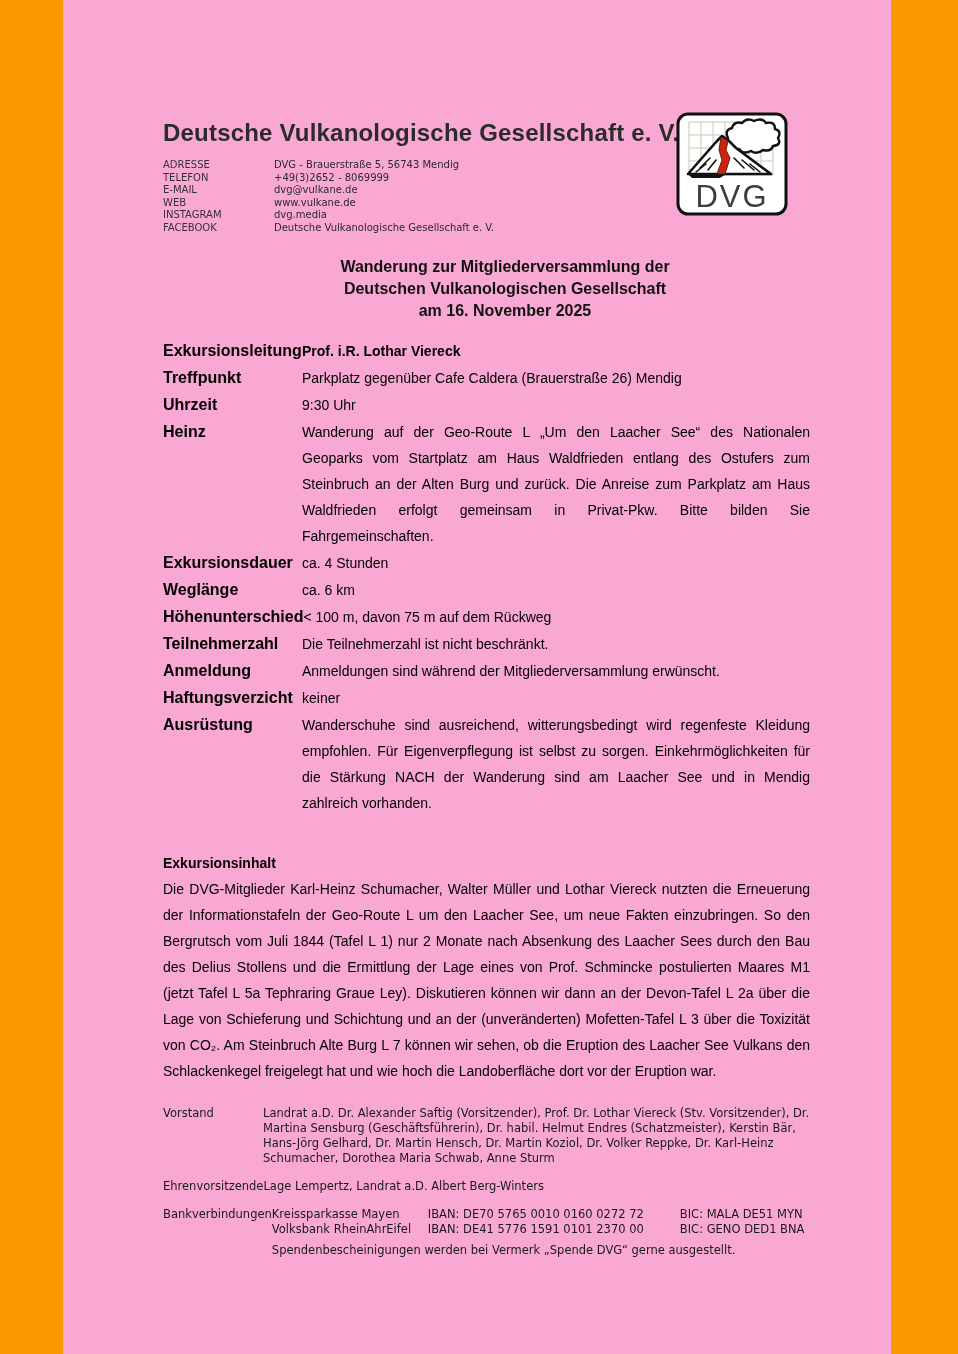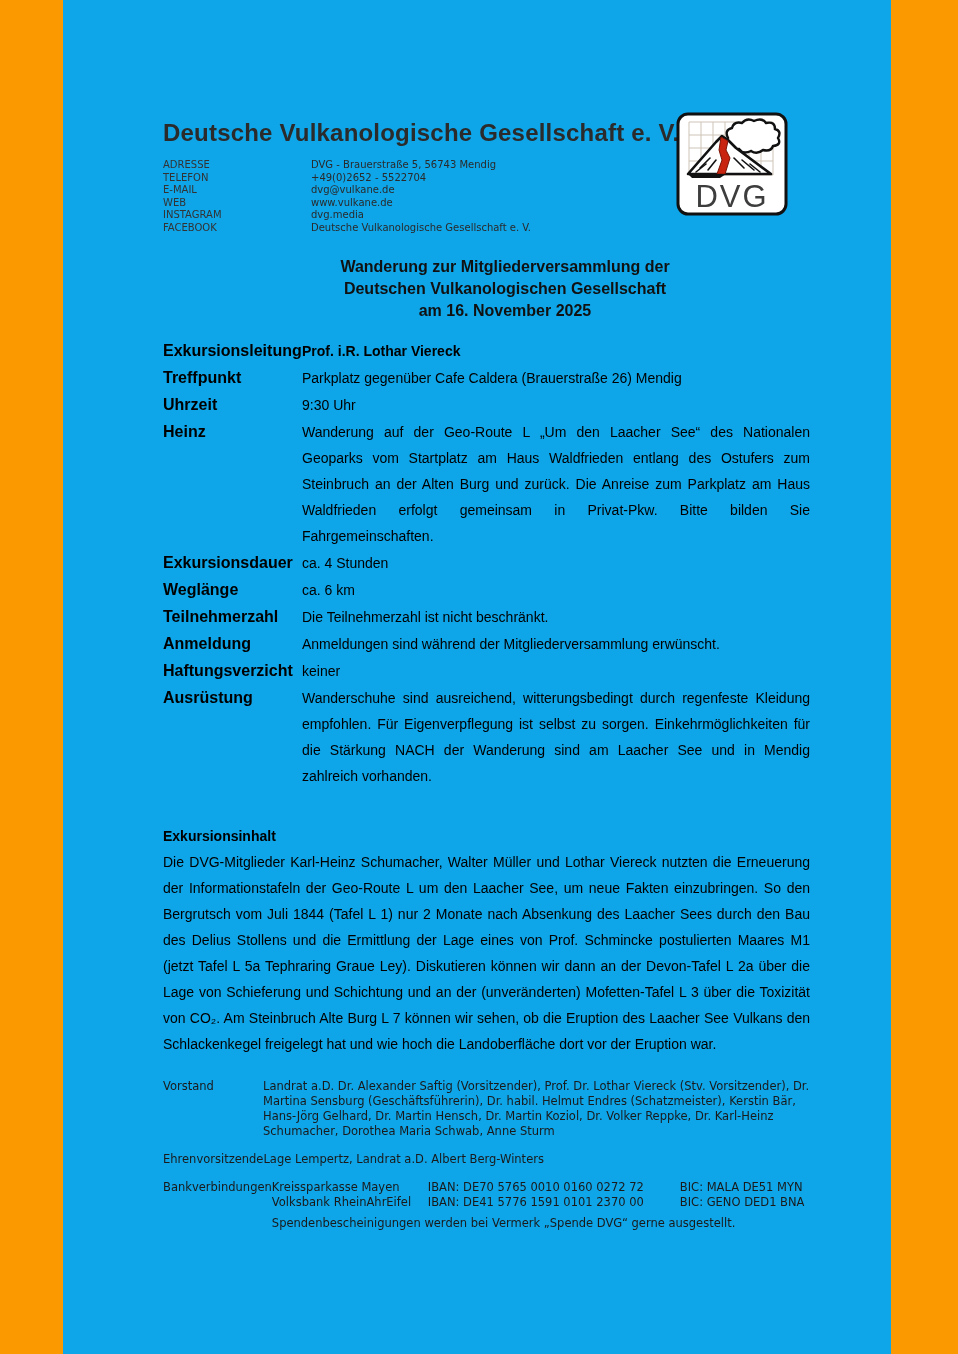--- a/index.html
+++ b/index.html
@@ -7,31 +7,31 @@
     width:958px;height:1354px;
     background:#FB9A00;
     font-family:"Liberation Sans",sans-serif;
     color:#000;
     overflow:hidden;
   }
   .page{
     box-sizing:border-box;
     margin-left:63px;
     width:828px;height:1354px;
-    background:#0ea5e9;
+    background:#f9a8d4;
     position:relative;
     padding:118px 81px 0 100px; 
   }
   
   .org-title{
     font-size:24px;line-height:29px;font-weight:600;color:#2b2b2b;
     letter-spacing:.2px;
   }
   .contact{margin-top:12px;font-family:"DejaVu Sans",sans-serif;font-size:10px;line-height:12.5px;color:#333;}
-  .contact .crow{display:flex;gap:37px;}
+  .contact .crow{display:flex;}
   .contact .clabel{width:103px;flex:0 0 103px;}
   .contact .cvalue{color:#2a2a2a;margin-left:8px;}
   .logo{position:absolute;left:613px;top:112px;width:112px;height:104px;text-align:right;}
   
   .title-block{
     margin:22px 0 0 77px;width:530px;
     text-align:center;font-weight:700;font-size:16px;line-height:22px;color:#111;
   }
   
   .details{margin-top:16px;}
@@ -61,21 +61,21 @@
   <div>
     <div class="org-title">Deutsche Vulkanologische Gesellschaft e. V.</div>
 
     <div class="contact">
       <div class="crow">
         <span class="clabel">ADRESSE</span>
         <span class="cvalue">DVG - Brauerstraße 5, 56743 Mendig</span>
       </div>
       <div class="crow">
         <span class="clabel">TELEFON</span>
-        <span class="cvalue">+49(0)2652 - 5522704</span>
+        <span class="cvalue">+49(3)2652 - 8069999</span>
       </div>
       <div class="crow">
         <span class="clabel">E-MAIL</span>
         <span class="cvalue">dvg@vulkane.de</span>
       </div>
       <div class="crow">
         <span class="clabel">WEB</span>
         <span class="cvalue">www.vulkane.de</span>
       </div>
       <div class="crow">
@@ -155,34 +155,38 @@
     </div>
     <div class="drow">
       <div class="dlabel">Exkursionsdauer</div>
       <div class="dvalue">ca. 4 Stunden</div>
     </div>
     <div class="drow">
       <div class="dlabel">Weglänge</div>
       <div class="dvalue">ca. 6 km</div>
     </div>
     <div class="drow">
+      <div class="dlabel">Höhenunterschied</div>
+      <div class="dvalue">&lt; 100 m, davon 75 m auf dem Rückweg</div>
+    </div>
+    <div class="drow">
       <div class="dlabel">Teilnehmerzahl</div>
       <div class="dvalue">Die Teilnehmerzahl ist nicht beschränkt.</div>
     </div>
     <div class="drow">
       <div class="dlabel">Anmeldung</div>
       <div class="dvalue">Anmeldungen sind während der Mitgliederversammlung erwünscht.</div>
     </div>
     <div class="drow">
       <div class="dlabel">Haftungsverzicht</div>
       <div class="dvalue">keiner</div>
     </div>
     <div class="drow">
       <div class="dlabel">Ausrüstung</div>
-      <div class="dvalue justify">Wanderschuhe sind ausreichend, witterungsbedingt durch regenfeste Kleidung empfohlen. Für Eigenverpflegung ist selbst zu sorgen. Einkehrmöglichkeiten für die Stärkung NACH der Wanderung sind am Laacher See und in Mendig zahlreich vorhanden.</div>
+      <div class="dvalue justify">Wanderschuhe sind ausreichend, witterungsbedingt wird regenfeste Kleidung empfohlen. Für Eigenverpflegung ist selbst zu sorgen. Einkehrmöglichkeiten für die Stärkung NACH der Wanderung sind am Laacher See und in Mendig zahlreich vorhanden.</div>
     </div>
   </div>
 
   <div>
     <div class="content-heading">Exkursionsinhalt</div>
     <div class="content-paragraph">Die DVG-Mitglieder Karl-Heinz Schumacher, Walter Müller und Lothar Viereck nutzten die Erneuerung der Informationstafeln der Geo-Route L um den Laacher See, um neue Fakten einzubringen. So den Bergrutsch vom Juli 1844 (Tafel L 1) nur 2 Monate nach Absenkung des Laacher Sees durch den Bau des Delius Stollens und die Ermittlung der Lage eines von Prof. Schmincke postulierten Maares M1 (jetzt Tafel L 5a Tephraring Graue Ley). Diskutieren können wir dann an der Devon-Tafel L 2a über die Lage von Schieferung und Schichtung und an der (unveränderten) Mofetten-Tafel L 3 über die Toxizität von CO₂. Am Steinbruch Alte Burg L 7 können wir sehen, ob die Eruption des Laacher See Vulkans den Schlackenkegel freigelegt hat und wie hoch die Landoberfläche dort vor der Eruption war.</div>
   </div>
 
   <div class="footer">
     <div class="frow">

